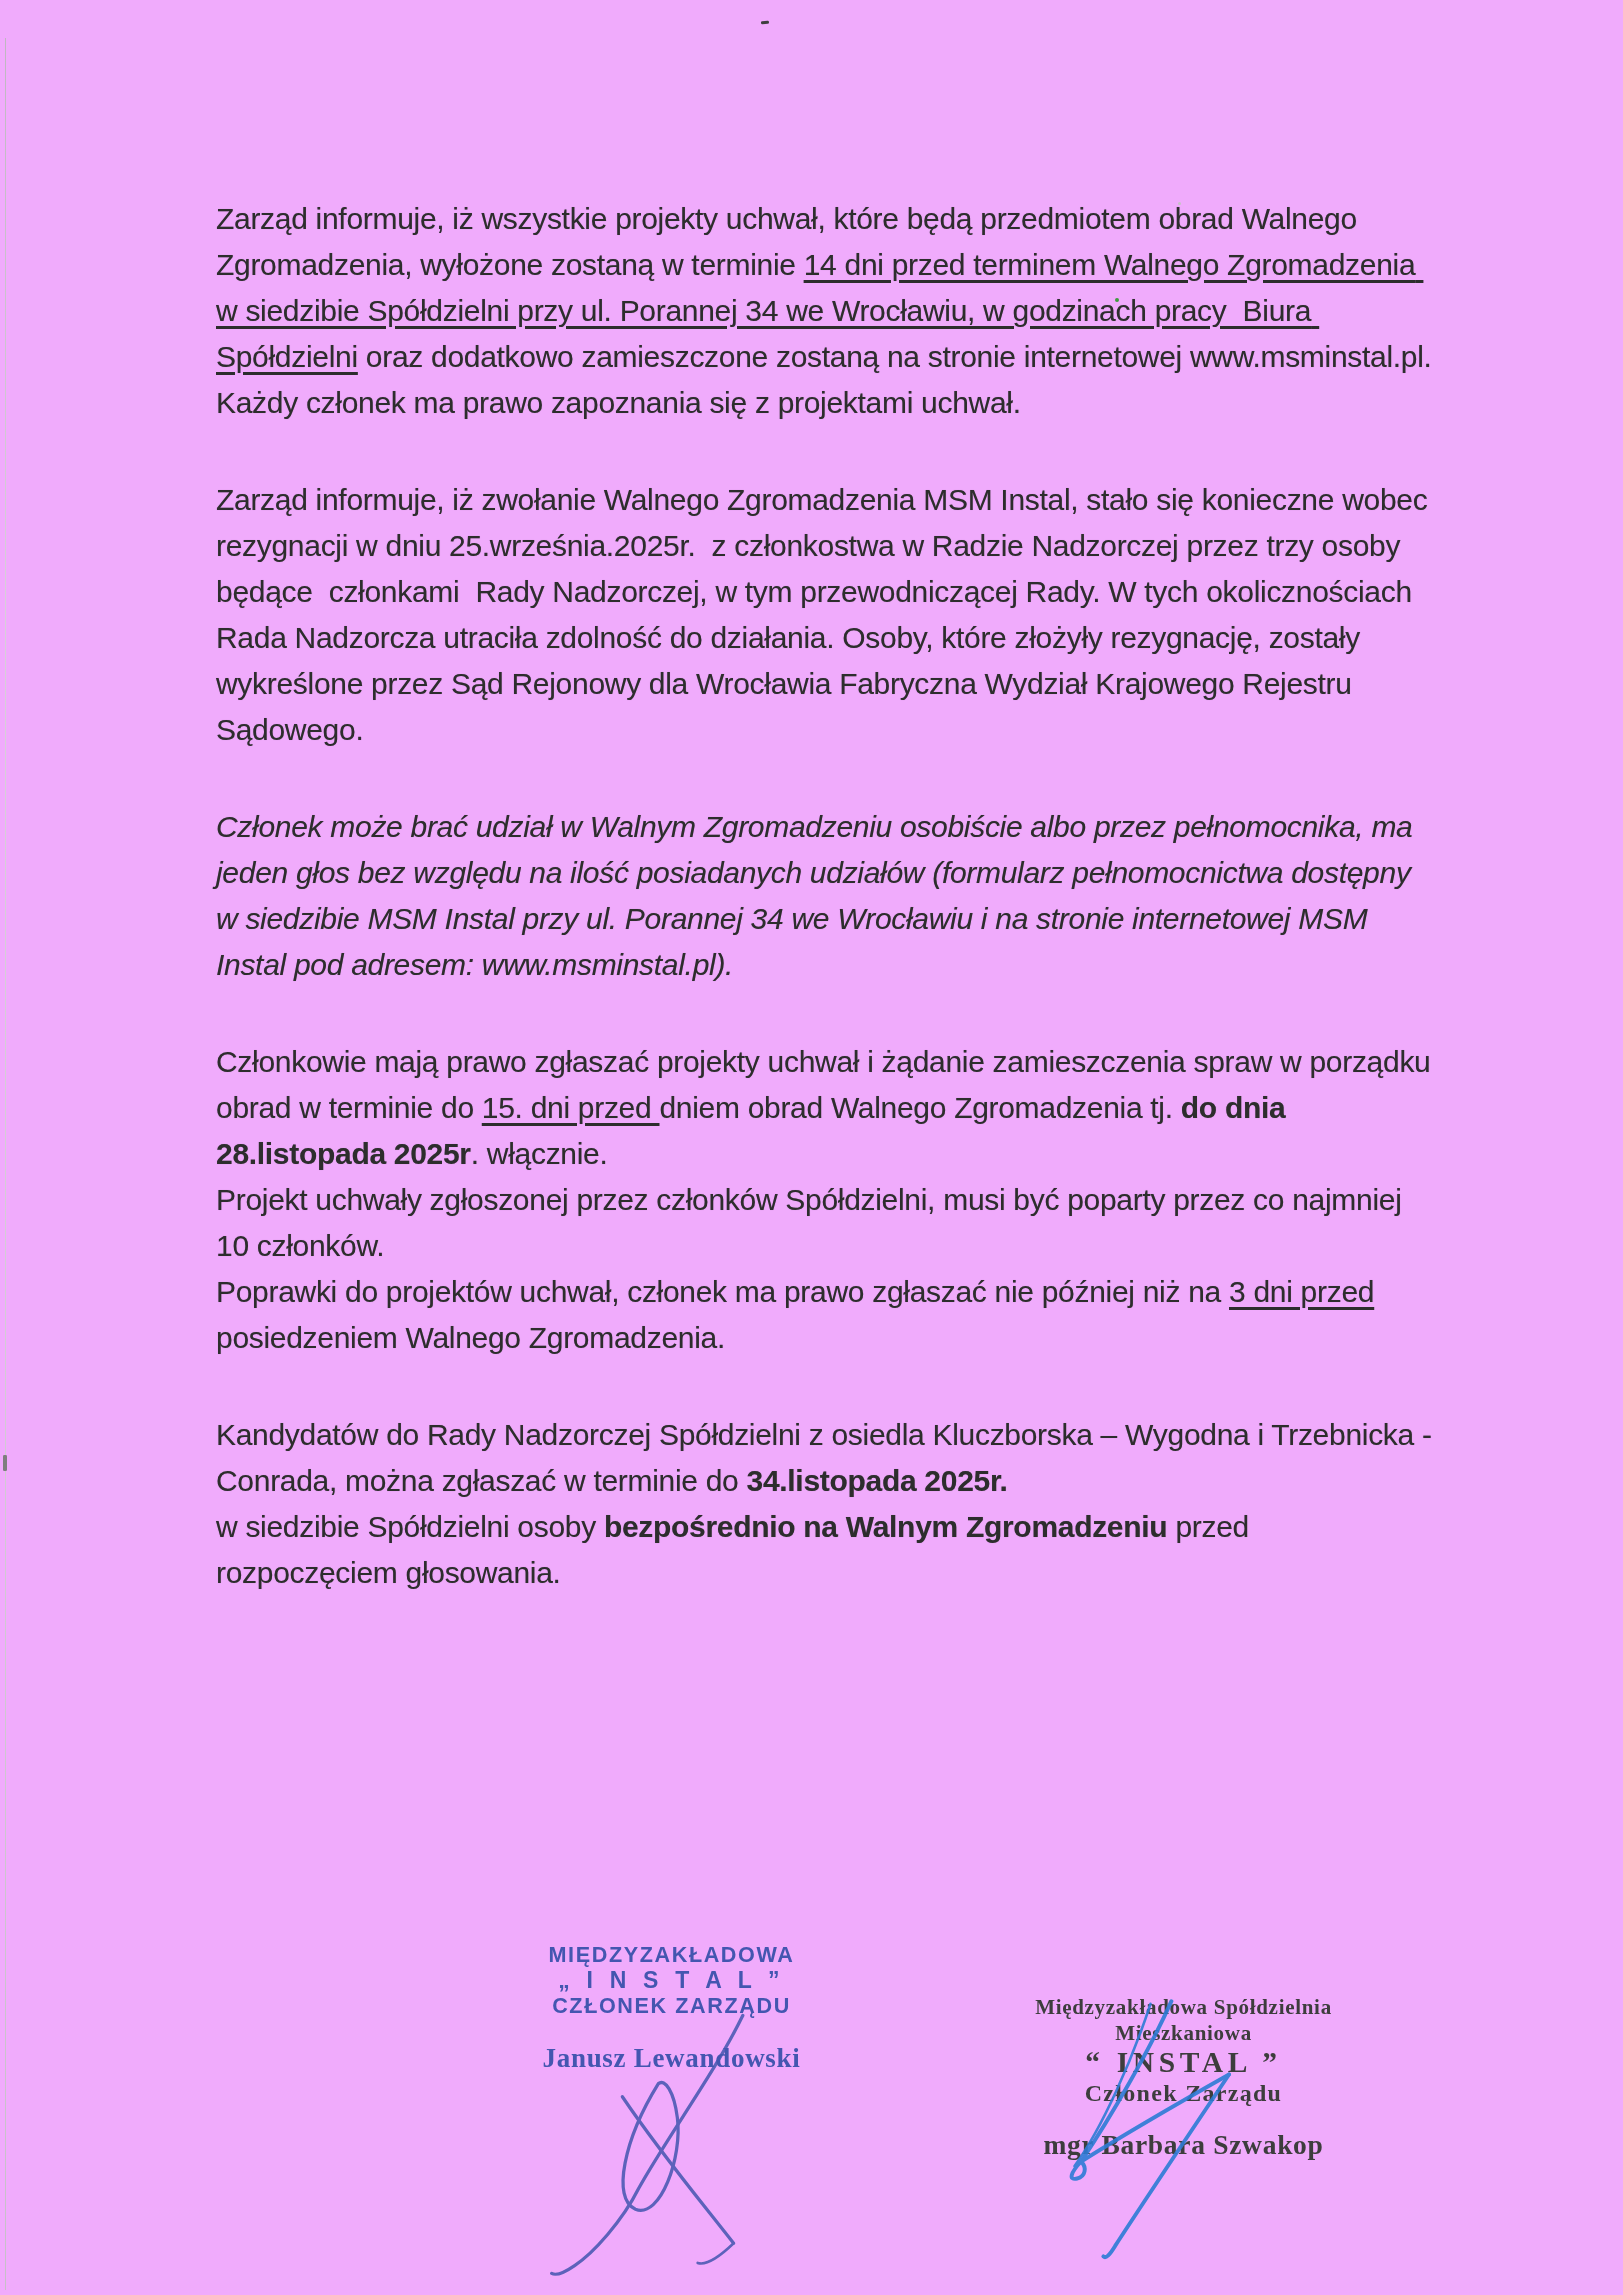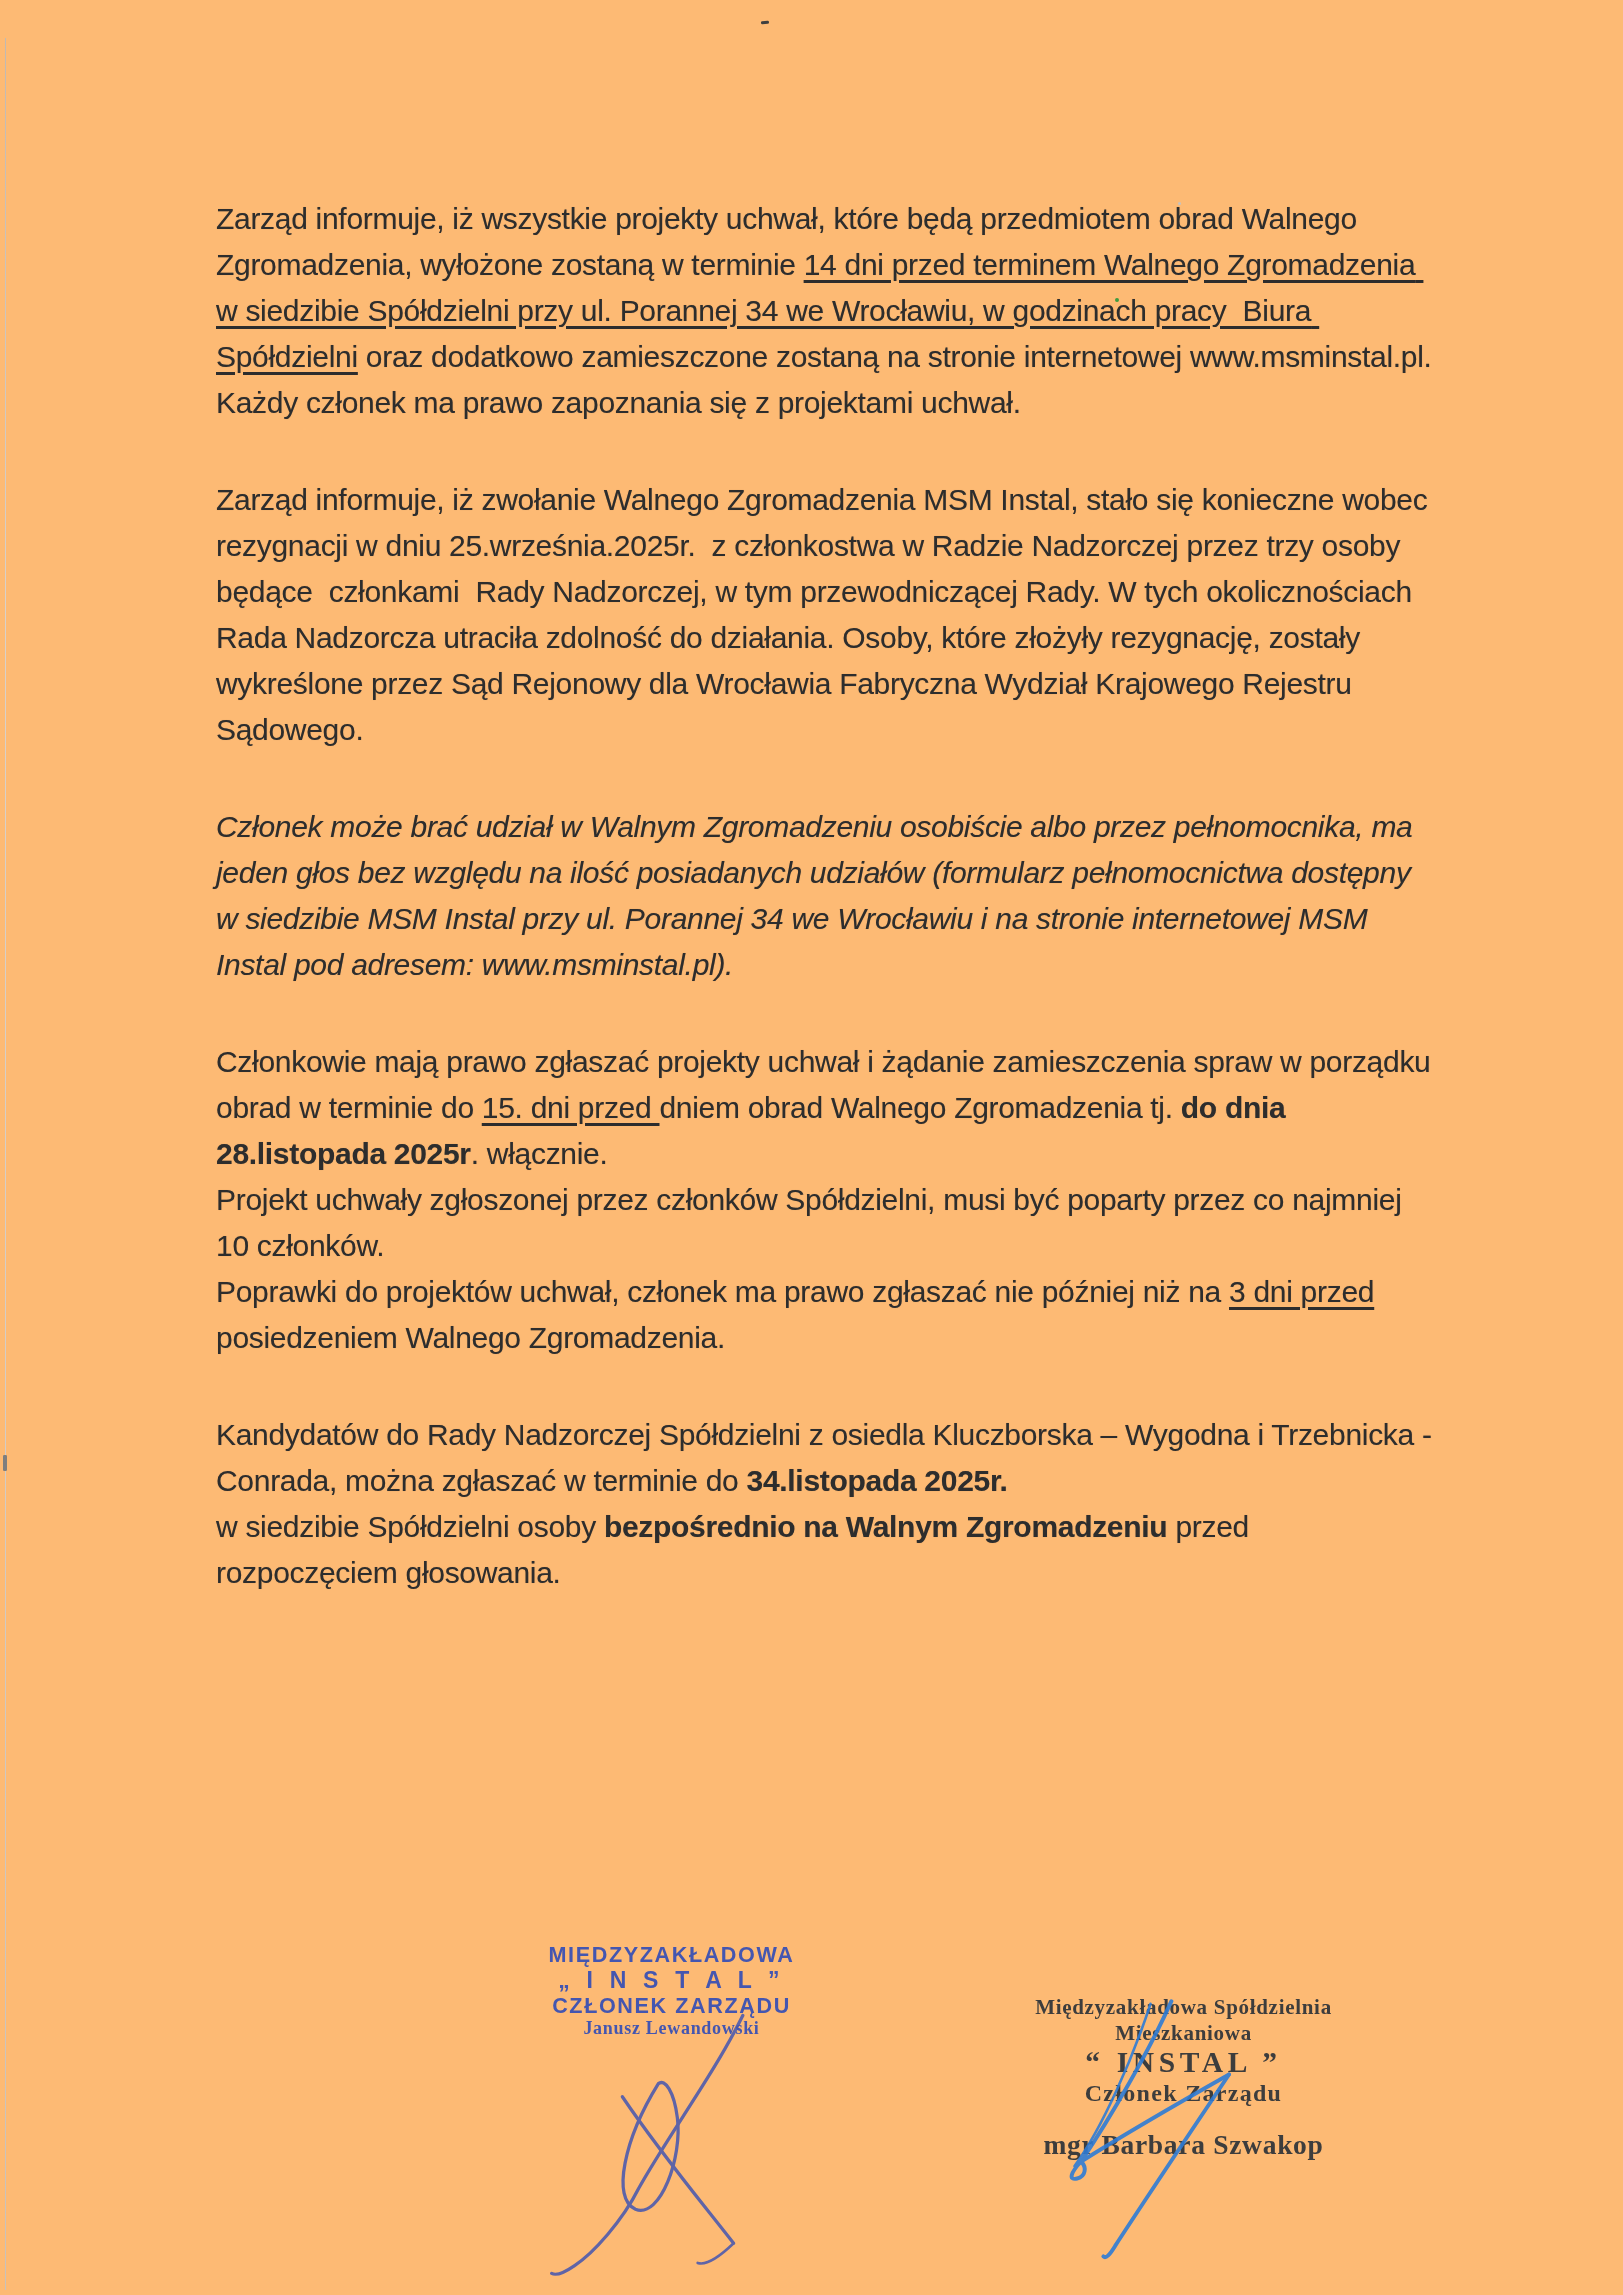--- a/index.html
+++ b/index.html
@@ -1,20 +1,20 @@
 <!DOCTYPE html>
 <html lang="pl" style="font-size:10.5px"><head>
 <meta charset="utf-8">
 <style>
   html,body{margin:0;padding:0;background:#ffffff;}
   .page{
     position:relative;
     width:1623px;
     height:2295px;
-    background:#fdba74;
+    background:#f0abfc;
     overflow:hidden;
     font-family:"Liberation Sans", sans-serif;
   }
   
   .edge-line{
     position:absolute;left:4.6px;top:38px;width:1.3px;height:2252px;
     background:linear-gradient(#b9b9b9,#d4d4d4 25%,#cfcfcf 60%,#c2c2c2);
     opacity:.9;
   }
   .edge-dark{
@@ -56,22 +56,23 @@
     font-weight:700;
     filter:blur(0.3px);
   }
   .stamp-left .sl1,.stamp-left .sl2,.stamp-left .sl4{
     font-size:21.6px;line-height:25px;letter-spacing:1.6px;
   }
   .stamp-left .sl3{
     font-size:23px;line-height:26px;letter-spacing:5.2px;
   }
   .stamp-left .signer{
+    margin-top:25px;
     font-family:"Liberation Serif", serif;
-    font-size:18px;letter-spacing:0.7px;text-align:center;
+    font-size:27px;letter-spacing:0.7px;text-align:center;
   }
   .stamp-right{
     position:absolute;left:974px;top:1994px;width:419px;
     text-align:center;
     font-family:"Liberation Serif", serif;
     font-weight:700;
     filter:blur(0.2px);
   }
   .stamp-right .sr1{font-size:21px;line-height:26px;letter-spacing:0.7px;}
   .stamp-right .sr2{font-size:29.5px;line-height:33px;letter-spacing:4.6px;}

